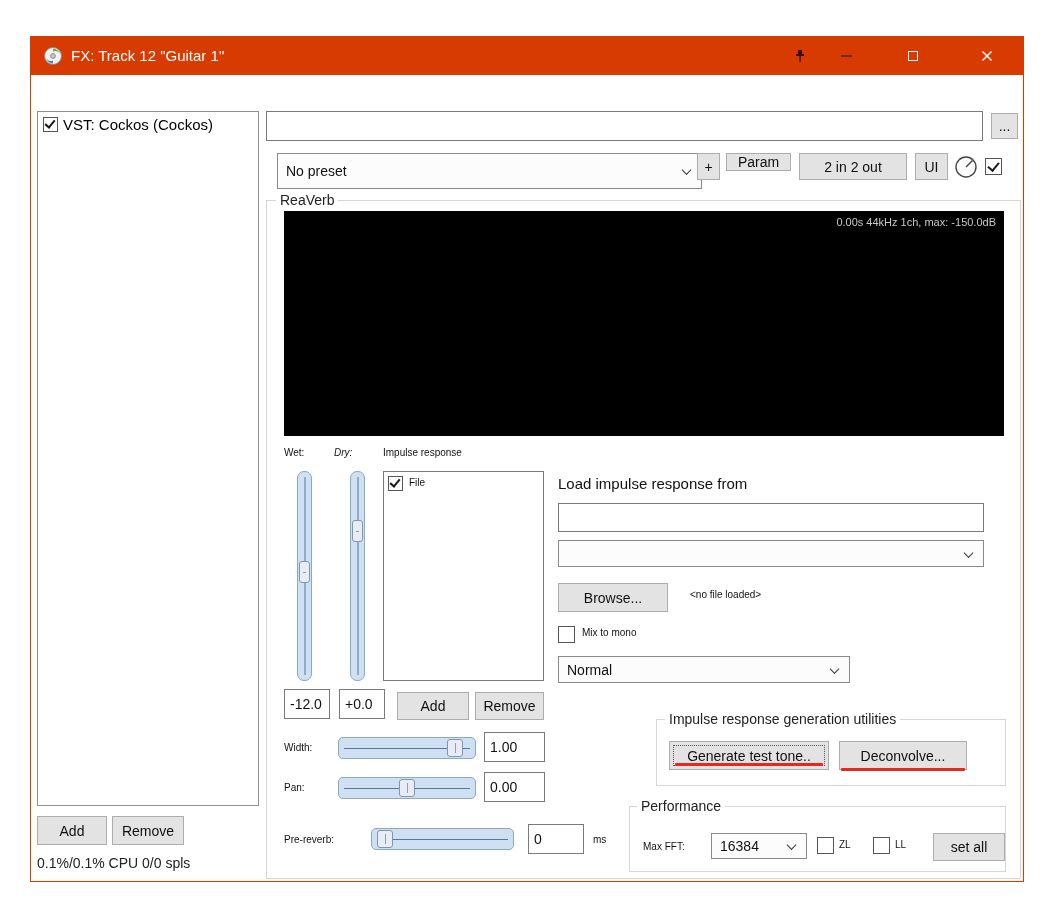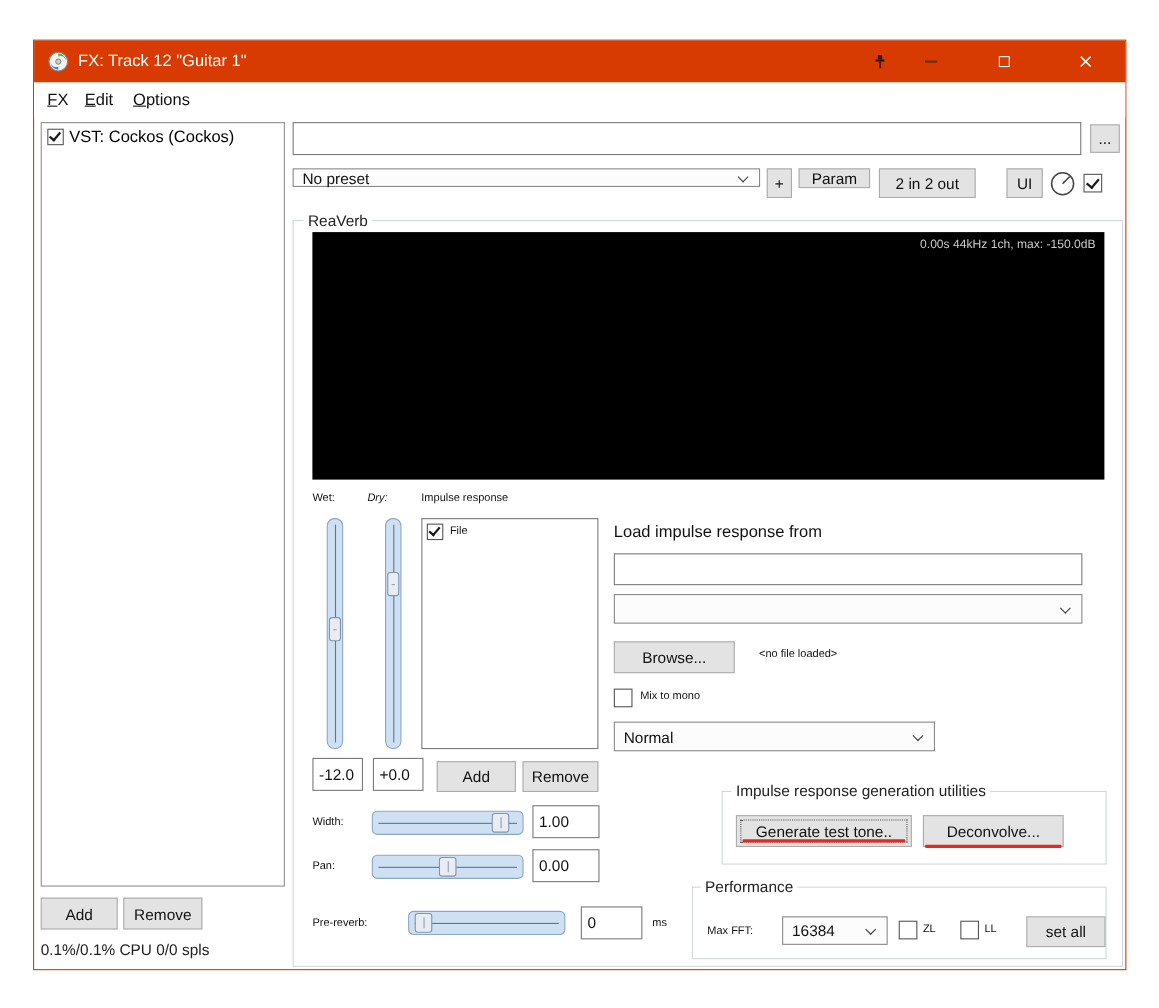--- a/index.html
+++ b/index.html
@@ -84,46 +84,41 @@
       <div class="maxglyph"></div>
     </div>
     <div class="cap-btn" style="left:931px; width:50px;">
       <svg width="16" height="16" viewBox="0 0 16 16">
         <line x1="3.5" y1="3.5" x2="12.5" y2="12.5" stroke="#fff" stroke-width="1.4"></line>
         <line x1="12.5" y1="3.5" x2="3.5" y2="12.5" stroke="#fff" stroke-width="1.4"></line>
       </svg>
     </div>
   </div>
 
-  <div class="menubar">
-    <span class="menu-item" style="left:12px;"><span class="mkey">F</span><span>X</span></span>
-    <span class="menu-item" style="left:46px;"><span class="mkey">E</span><span>dit</span></span>
-    <span class="menu-item" style="left:90px;"><span class="mkey">O</span><span>ptions</span></span>
-  </div>
 
   <div class="panel" style="left:6px; top:74px; width:222px; height:695px;">
     <div class="fx-item">
       <span class="cb cb-sm checked" style="left:2px; top:2px;"></span>
       <span class="fx-item-label">VST: Cockos (Cockos)</span>
     </div>
   </div>
   <div class="btn" style="left:6px; top:779px; width:70px; height:29px;">Add</div>
   <div class="btn" style="left:81px; top:779px; width:72px; height:29px;">Remove</div>
   <div class="status-text" style="left:6px; top:818px;">0.1%/0.1% CPU 0/0 spls</div>
 
   <input class="edit" style="left: 235px; top: 74px; width: 717px; height: 30px;" value="">
   <div class="btn" style="left:960px; top:76px; width:27px; height:26px;">...</div>
 
-  <div class="combo" style="left:235px; top:116px; width:425px; height:17px;">
+  <div class="combo" style="left:246px; top:116px; width:425px; height:36px;">
     <span>No preset</span>
     <span class="chev"></span>
   </div>
   <div class="btn" style="left:666px; top:116px; width:23px; height:27px;">+</div>
   <div class="btn" style="left:695px; top:116px; width:65px; height:18px;">Param</div>
-  <div class="btn" style="left:768px; top:116px; width:88px; height:27px;">2 in 2 out</div>
+  <div class="btn" style="left:768px; top:116px; width:108px; height:27px;">2 in 2 out</div>
   <div class="btn" style="left:884px; top:116px; width:33px; height:27px;">UI</div>
   <span style="position:absolute; left:922px; top:117px; width:26px; height:26px;">
     <svg width="26" height="26" viewBox="0 0 26 26">
       <circle cx="13" cy="13" r="10" fill="#fff" stroke="#444" stroke-width="1.4"></circle>
       <line x1="13" y1="13" x2="19.5" y2="6.5" stroke="#444" stroke-width="1.4"></line>
     </svg>
   </span>
   <span class="cb checked" style="left:954px; top:121px;"></span>
 
   <div class="group" style="left:235px; top:163px; width:755px; height:679px;"></div>

